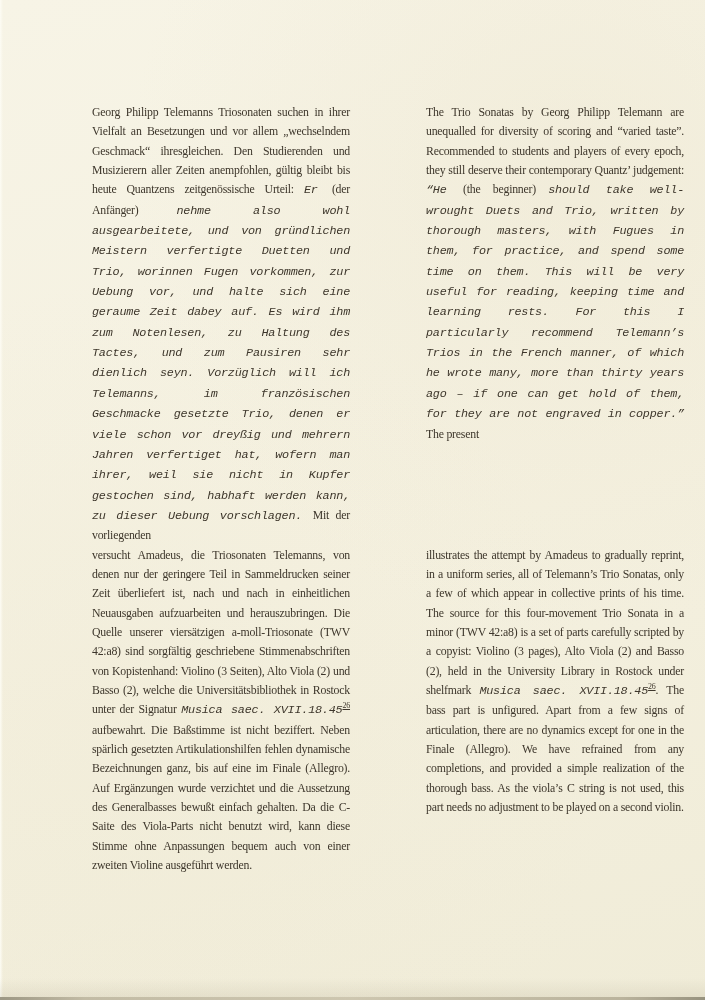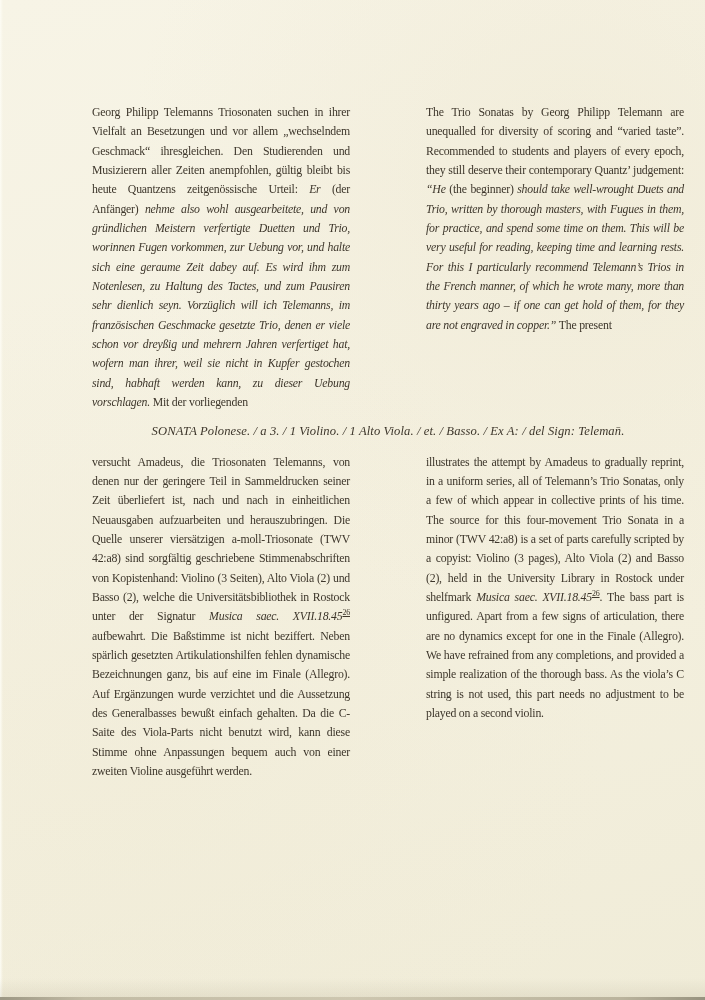--- a/index.html
+++ b/index.html
@@ -64,42 +64,41 @@
   }
   .title-line {
     margin: 9px 0 12px 0;
     text-align: center;
     font-size: 12.6px;
     line-height: 19px;
     font-style: italic;
     letter-spacing: 0.1px;
   }
   .seg-roman { font-style: normal; }
-  .seg-italic { font-style: italic; }
+  .seg-italic { font-style: italic; font-family: Liberation Mono, monospace; }
   .seg-sup {
     font-size: 8px;
     vertical-align: super;
     line-height: 0;
     text-decoration: underline;
   }
 </style>
 </head>
 <body>
 
 <div class="page">
   <div class="edge-left"></div>
 
   <div class="content">
 
     <div class="cols">
       <p class="col"><span class="seg-roman">Georg Philipp Telemanns Triosonaten suchen in ihrer Vielfalt an Besetzungen und vor allem „wechselndem Geschmack“ ihresgleichen. Den Studierenden und Musizierern aller Zeiten anempfohlen, gültig bleibt bis heute Quantzens zeitgenössische Urteil: </span><span class="seg-italic">Er </span><span class="seg-roman">(der Anfänger) </span><span class="seg-italic">nehme also wohl ausgearbeitete, und von gründlichen Meistern verfertigte Duetten und Trio, worinnen Fugen vorkommen, zur Uebung vor, und halte sich eine geraume Zeit dabey auf. Es wird ihm zum Notenlesen, zu Haltung des Tactes, und zum Pausiren sehr dienlich seyn. Vorzüglich will ich Telemanns, im französischen Geschmacke gesetzte Trio, denen er viele schon vor dreyßig und mehrern Jahren verfertiget hat, wofern man ihrer, weil sie nicht in Kupfer gestochen sind, habhaft werden kann, zu dieser Uebung vorschlagen. </span><span class="seg-roman">Mit der vorliegenden</span></p>
       <p class="col"><span class="seg-roman">The Trio Sonatas by Georg Philipp Telemann are unequalled for diversity of scoring and “varied taste”. Recommended to students and players of every epoch, they still deserve their contemporary Quantz’ judgement: </span><span class="seg-italic">“He </span><span class="seg-roman">(the beginner) </span><span class="seg-italic">should take well-wrought Duets and Trio, written by thorough masters, with Fugues in them, for practice, and spend some time on them. This will be very useful for reading, keeping time and learning rests. For this I particularly recommend Telemann’s Trios in the French manner, of which he wrote many, more than thirty years ago – if one can get hold of them, for they are not engraved in copper.” </span><span class="seg-roman">The present</span></p>
     </div>
 
-    <p class="title-line"><span class="seg-italic">SONATA Polonese. / a 3. / 1 Violino. / 1 Alto Viola. / et. / Basso. / Ex A: / del Sign: Teleman̄.</span></p>
 
     <div class="cols">
       <p class="col"><span class="seg-roman">versucht Amadeus, die Triosonaten Telemanns, von denen nur der geringere Teil in Sammeldrucken seiner Zeit überliefert ist, nach und nach in einheitlichen Neuausgaben aufzuarbeiten und herauszubringen. Die Quelle unserer viersätzigen a-moll-Triosonate (TWV 42:a8) sind sorgfältig geschriebene Stimmenabschriften von Kopistenhand: Violino (3 Seiten), Alto Viola (2) und Basso (2), welche die Universitätsbibliothek in Rostock unter der Signatur </span><span class="seg-italic">Musica saec. XVII.18.45</span><span class="seg-sup">26</span><span class="seg-roman"> aufbewahrt. Die Baßstimme ist nicht beziffert. Neben spärlich gesetzten Artikulationshilfen fehlen dynamische Bezeichnungen ganz, bis auf eine im Finale (Allegro). Auf Ergänzungen wurde verzichtet und die Aussetzung des Generalbasses bewußt einfach gehalten. Da die C-Saite des Viola-Parts nicht benutzt wird, kann diese Stimme ohne Anpassungen bequem auch von einer zweiten Violine ausgeführt werden.</span></p>
       <p class="col"><span class="seg-roman">illustrates the attempt by Amadeus to gradually reprint, in a uniform series, all of Telemann’s Trio Sonatas, only a few of which appear in collective prints of his time. The source for this four-movement Trio Sonata in a minor (TWV 42:a8) is a set of parts carefully scripted by a copyist: Violino (3 pages), Alto Viola (2) and Basso (2), held in the University Library in Rostock under shelfmark </span><span class="seg-italic">Musica saec. XVII.18.45</span><span class="seg-sup">26</span><span class="seg-roman">. The bass part is unfigured. Apart from a few signs of articulation, there are no dynamics except for one in the Finale (Allegro). We have refrained from any completions, and provided a simple realization of the thorough bass. As the viola’s C string is not used, this part needs no adjustment to be played on a second violin.</span></p>
     </div>
 
   </div>
 
   <div class="edge-bottom-fade"></div>
   <div class="edge-bottom-line"></div>

